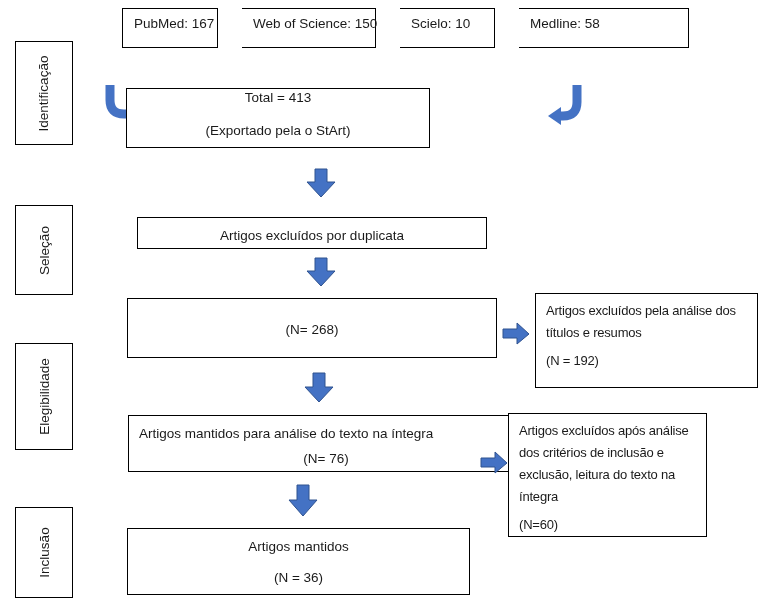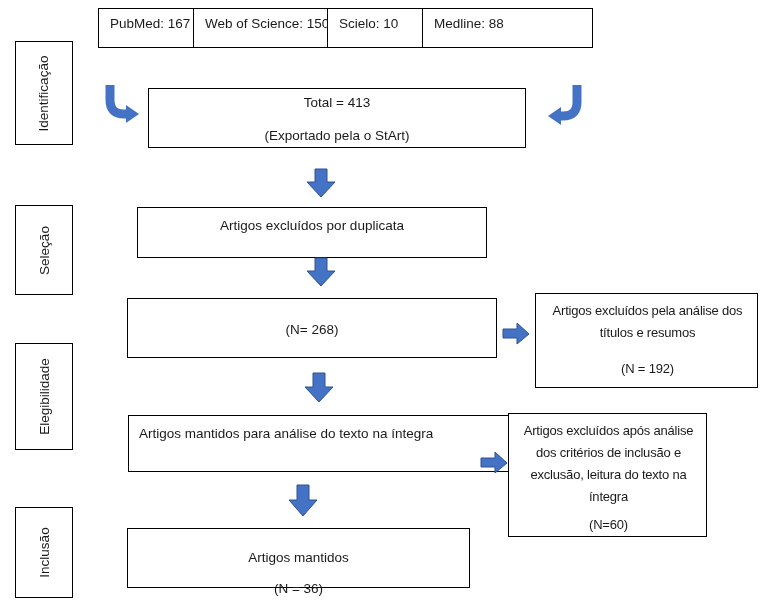--- a/index.html
+++ b/index.html
@@ -10,52 +10,52 @@
   }
   html,body{margin:0;padding:0;background:#fff;}
   .canvas{
     position:relative;width:765px;height:610px;background:var(--background);
     font-family:"Liberation Sans",sans-serif;color:#1a1a1a;overflow:hidden;
   }
   
   .src-table{position:absolute;left:98px;top:8px;height:40px;display:flex;}
   .src-cell{
     border:1.5px solid var(--border);border-left:none;box-sizing:border-box;
-    font-size:13.5px;padding:7px 6px 0 11px;white-space:nowrap;background:#fff;
+    font-size:13.5px;padding:7px 6px 0 11px;white-space:nowrap;background:#fff;margin-left:24px;
   }
   .src-cell:first-child{border-left:1.5px solid var(--border);}
   
   .stage{
     position:absolute;left:15px;width:58px;border:1.5px solid var(--border);
     box-sizing:border-box;background:#fff;display:flex;align-items:center;justify-content:center;
   }
   .vtext{transform:rotate(-90deg);white-space:nowrap;font-size:13.5px;}
   
   .fbox{
     position:absolute;border:1.5px solid var(--border);box-sizing:border-box;
     background:#fff;font-size:13.5px;line-height:17px;
   }
   .fbox p{margin:0;}
   .t-center{text-align:center;}
   .t-left{text-align:left;}
   .pad-l{padding-left:10px;padding-right:6px;}
-  .sidebox{line-height:22px;padding:6px 8px 0 10px;letter-spacing:-0.2px;font-size:13px;text-align:center;}
+  .sidebox{line-height:22px;padding:6px 8px 0 10px;letter-spacing:-0.2px;font-size:13px;}
   
   .arrow{position:absolute;}
 </style>
 </head>
 <body>
 
 <div class="canvas">
 
   <div class="src-table">
     <div class="src-cell" style="width:96px">PubMed: 167</div>
     <div class="src-cell" style="width:134px">Web of Science: 150</div>
     <div class="src-cell" style="width:95px">Scielo: 10</div>
-    <div class="src-cell" style="width:170px">Medline: 88</div>
+    <div class="src-cell" style="width:170px">Medline: 58</div>
   </div>
 
   <div class="stage" style="top:41px;height:104px">
     <span class="vtext">Identificação</span>
   </div>
   <div class="stage" style="top:205px;height:90px">
     <span class="vtext">Seleção</span>
   </div>
   <div class="stage" style="top:343px;height:107px">
     <span class="vtext">Elegibilidade</span>
@@ -66,69 +66,70 @@
 
   <svg class="arrow" style="left:103px;top:83px" width="38" height="46">
     <path d="M7 2 V17 Q7 31 21 31 H23" fill="none" stroke="var(--arrow-fill)" stroke-width="9"></path>
     <polygon points="23,22 36,31 23,40" fill="var(--arrow-fill)"></polygon>
   </svg>
   <svg class="arrow" style="left:546px;top:83px" width="38" height="46">
     <path d="M31 2 V19 Q31 33 17 33 H15" fill="none" stroke="var(--arrow-fill)" stroke-width="9"></path>
     <polygon points="15,24 2,33 15,42" fill="var(--arrow-fill)"></polygon>
   </svg>
 
-  <div class="fbox t-center" style="left:148px;top:88px;width:378px;height:60px;padding-top:5px">
+  <div class="fbox t-center" style="left:126px;top:88px;width:304px;height:60px;">
     <p>Total = 413</p>
     <p style="margin-top:16px">(Exportado pela o StArt)</p>
   </div>
 
   <svg class="arrow" style="left:306px;top:168px" width="30" height="30">
     <polygon points="9,1 21,1 21,14 29,14 15,29 1,14 9,14" fill="var(--arrow-fill)" stroke="var(--arrow-stroke)" stroke-width="1"></polygon>
   </svg>
 
-  <div class="fbox t-center" style="left:137px;top:207px;width:350px;height:51px;padding-top:9px">
+  <div class="fbox t-center" style="left:137px;top:217px;width:350px;height:32px;padding-top:9px">
     <p>Artigos excluídos por duplicata</p>
   </div>
 
   <svg class="arrow" style="left:306px;top:257px" width="30" height="30">
     <polygon points="9,1 21,1 21,14 29,14 15,29 1,14 9,14" fill="var(--arrow-fill)" stroke="var(--arrow-stroke)" stroke-width="1"></polygon>
   </svg>
 
   <div class="fbox" style="left:127px;top:298px;width:370px;height:60px;padding-top:7px">
     <p class="t-center" style="margin-top:15px">(N= 268)</p>
   </div>
 
   <svg class="arrow" style="left:502px;top:322px" width="28" height="24">
     <polygon points="1,7 15,7 15,1 27,12 15,22 15,16 1,16" fill="var(--arrow-fill)" stroke="var(--arrow-stroke)" stroke-width="1"></polygon>
   </svg>
 
   <div class="fbox sidebox" style="left:535px;top:293px;width:223px;height:95px">
     <p>Artigos excluídos pela análise dos títulos e resumos</p>
-    <p style="margin-top:16px;line-height:17px">(N = 192)</p>
+    <p style="margin-top:8px;line-height:17px">(N = 192)</p>
   </div>
 
   <svg class="arrow" style="left:304px;top:372px" width="30" height="31">
     <polygon points="9,1 21,1 21,15 29,15 15,30 1,15 9,15" fill="var(--arrow-fill)" stroke="var(--arrow-stroke)" stroke-width="1"></polygon>
   </svg>
 
   <div class="fbox" style="left:128px;top:415px;width:396px;height:57px;padding-top:9px">
     <p class="t-left pad-l">Artigos mantidos para análise do texto na íntegra</p>
+    <p class="t-center" style="margin-top:8px">(N= 76)</p>
   </div>
 
   <svg class="arrow" style="left:480px;top:451px" width="28" height="24">
     <polygon points="1,7 15,7 15,1 27,12 15,22 15,16 1,16" fill="var(--arrow-fill)" stroke="var(--arrow-stroke)" stroke-width="1"></polygon>
   </svg>
 
   <div class="fbox sidebox" style="left:508px;top:413px;width:199px;height:124px">
     <p>Artigos excluídos após análise dos critérios de inclusão e exclusão, leitura do texto na íntegra</p>
     <p style="margin-top:8px;line-height:17px">(N=60)</p>
   </div>
 
   <svg class="arrow" style="left:288px;top:484px" width="30" height="33">
     <polygon points="9,1 21,1 21,16 29,16 15,32 1,16 9,16" fill="var(--arrow-fill)" stroke="var(--arrow-stroke)" stroke-width="1"></polygon>
   </svg>
 
-  <div class="fbox t-center" style="left:127px;top:528px;width:343px;height:60px;padding-top:20px">
+  <div class="fbox t-center" style="left:127px;top:528px;width:343px;height:67px;padding-top:9px">
     <p>Artigos mantidos</p>
     <p style="margin-top:14px">(N = 36)</p>
   </div>
 
 </div>
 
 </body></html>

